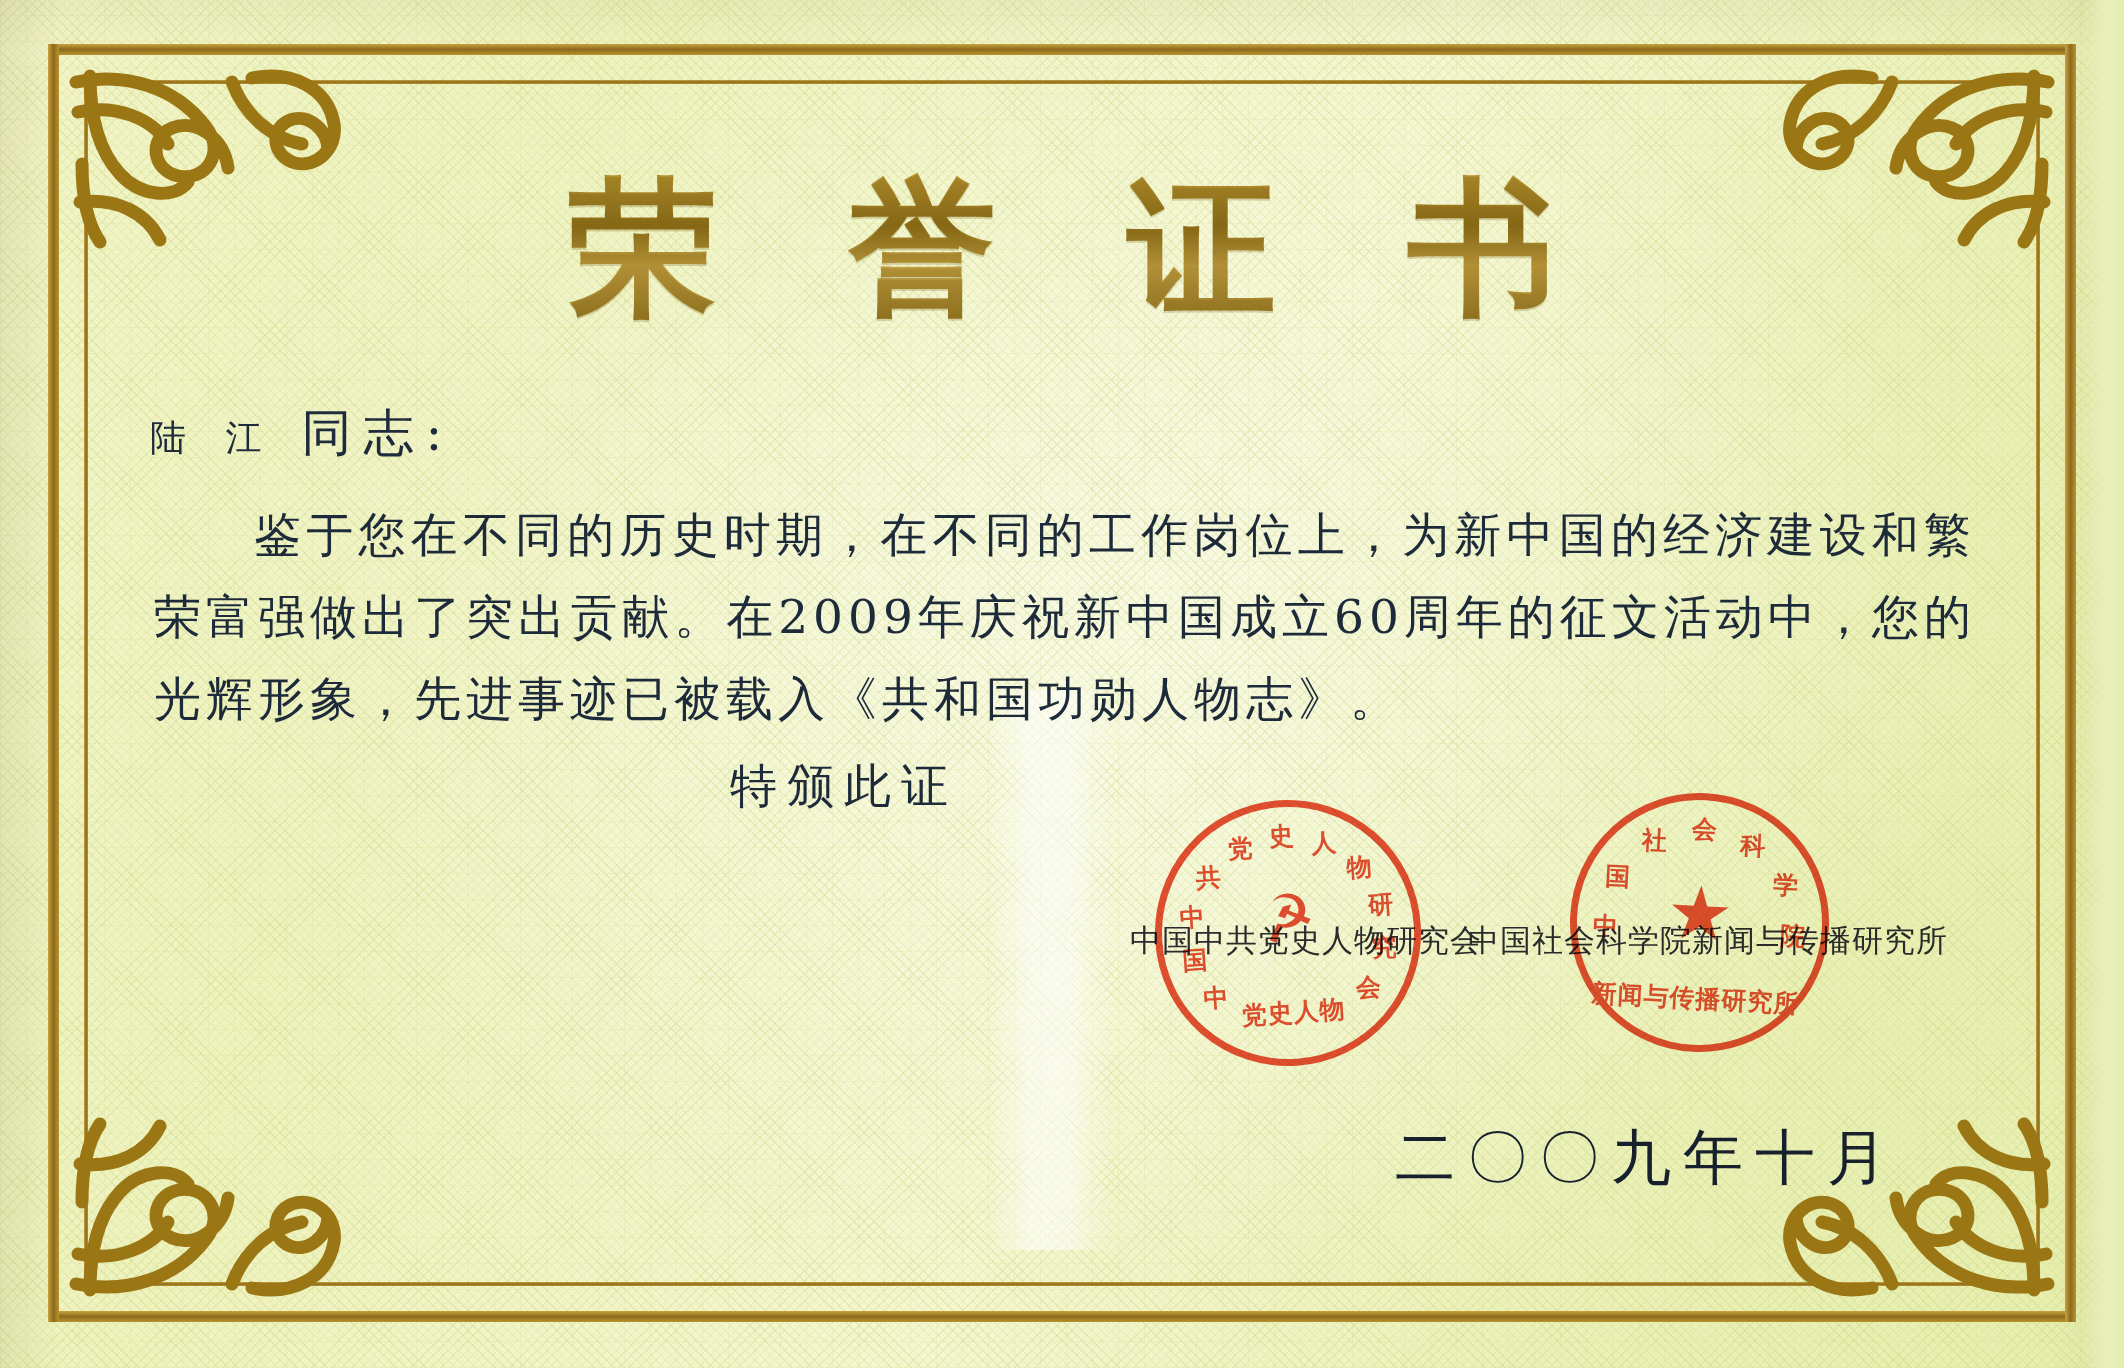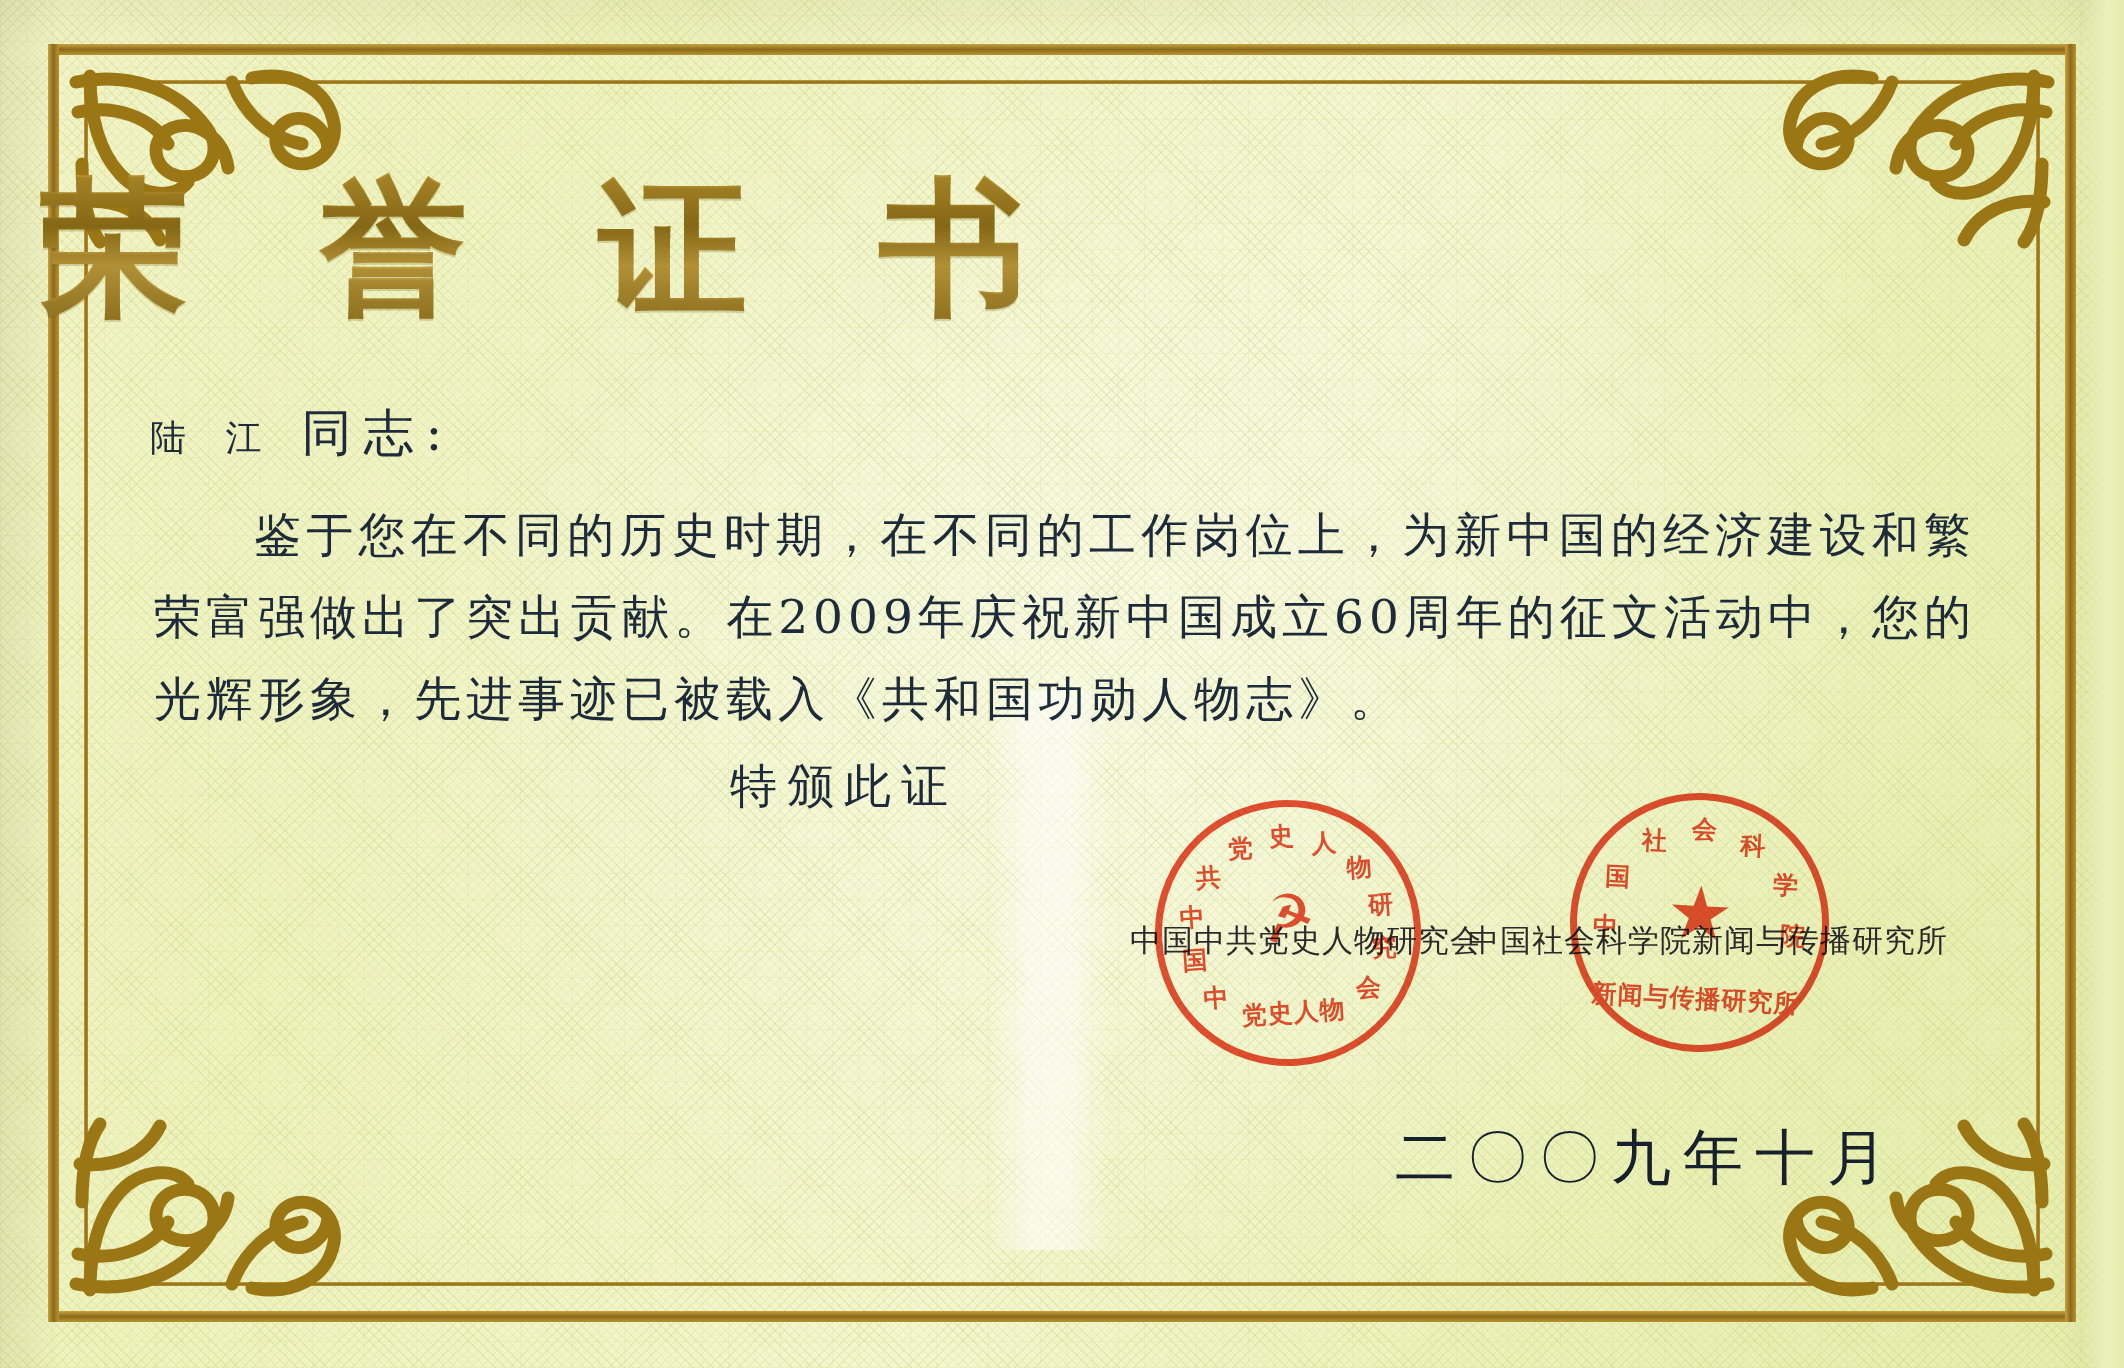--- a/index.html
+++ b/index.html
@@ -94,20 +94,21 @@
   #corner-tr { right: 8px;   top: 8px;   transform: scaleX(-1); }
   #corner-bl { left: 8px;    bottom: 8px; transform: scaleY(-1); }
   #corner-br { right: 8px;   bottom: 8px; transform: scale(-1,-1); }
 
   
   #title {
     position: absolute;
     left: 0;
     top: 150px;
     width: 2124px;
+    text-align: center;
     font-family: "DejaVu Serif", serif;
     font-weight: bold;
     font-size: 148px;
     letter-spacing: 40px;
     text-indent: 40px;
     color: #9a7714;
     background: linear-gradient(180deg, #c9a33a 0%, #8a6a16 38%, #c4a042 58%, #7d5f12 100%);
     -webkit-background-clip: text;
     background-clip: text;
     -webkit-text-fill-color: transparent;

